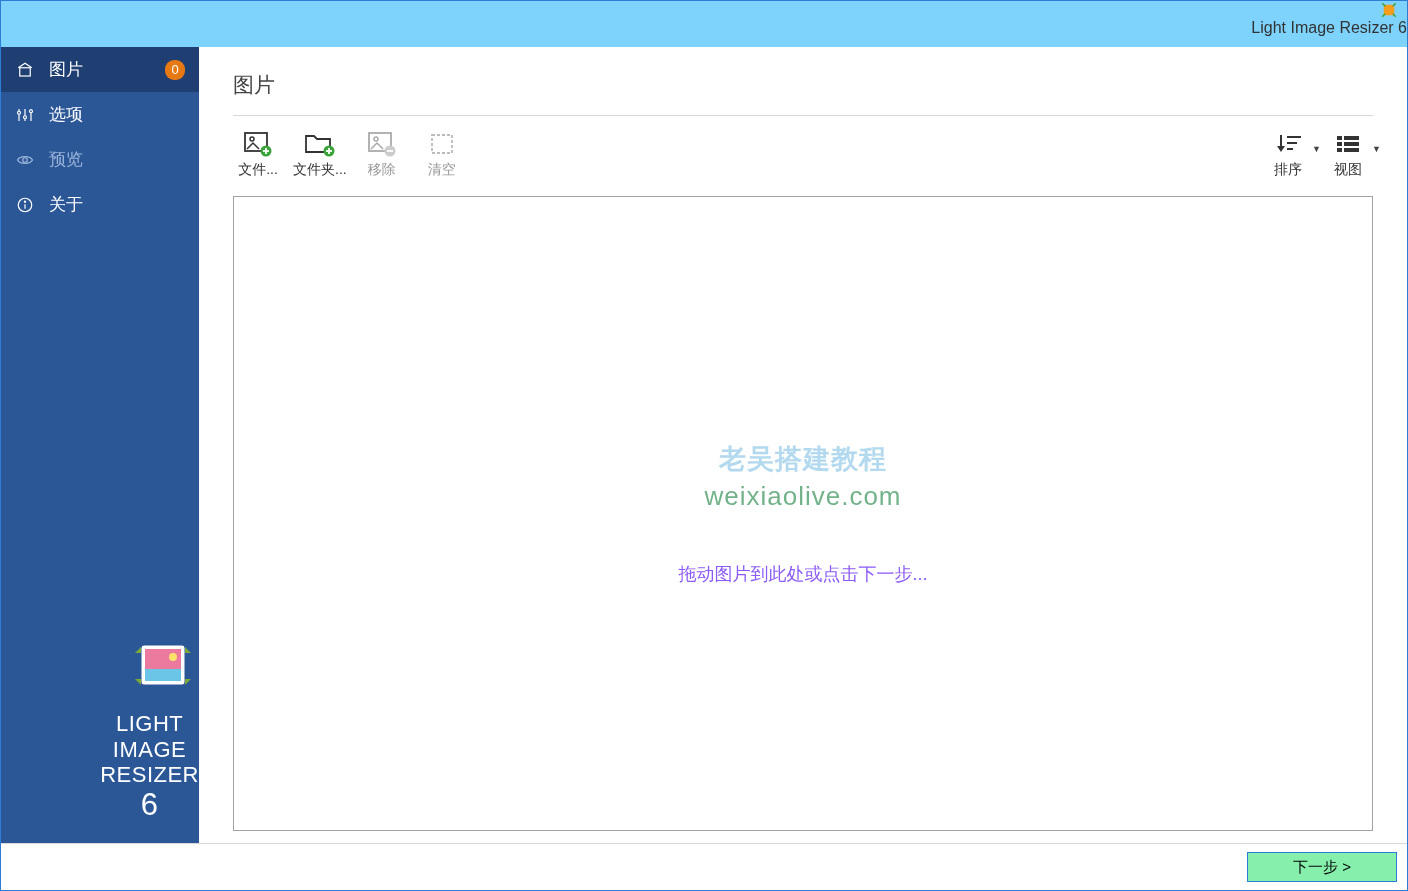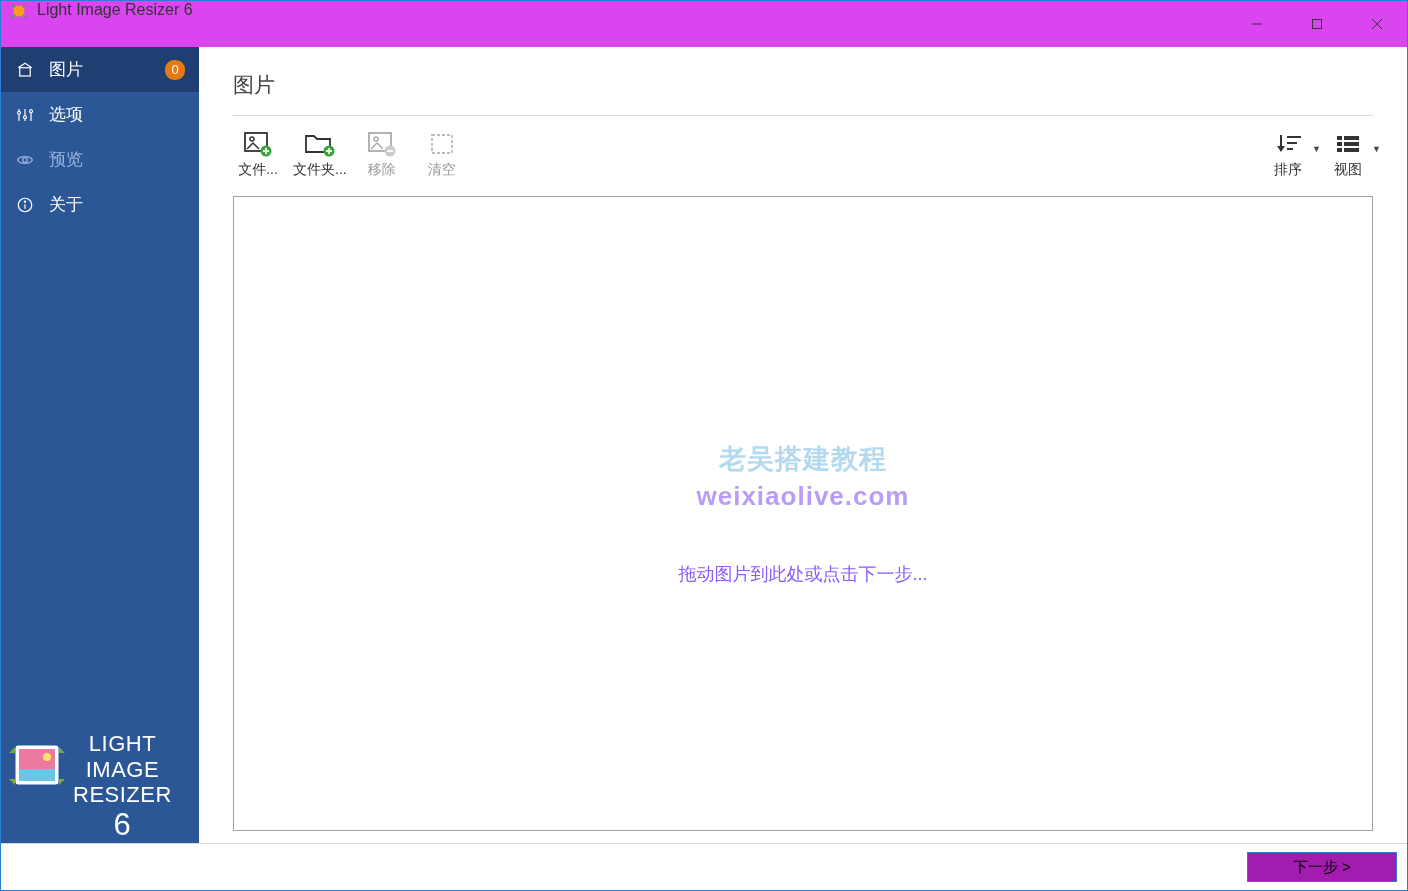--- a/index.html
+++ b/index.html
@@ -14,24 +14,25 @@
     background: #fff;
     border: 1px solid #2b7dd6;
     display: flex;
     flex-direction: column;
     overflow: hidden;
   }
   
   .titlebar {
     height: 46px;
     display: flex;
-    align-items: flex-start;
+    align-items: flex-end;
     padding-left: 8px;
-    background: #d946ef;
+    background: #7dd3fc;
     flex-shrink: 0;
+    flex-direction: column;
   }
   .titlebar-icon {
     width: 20px; height: 20px;
     display: flex; align-items: center; justify-content: center;
     margin-right: 8px;
   }
   .titlebar-title {
     font-size: 16px;
     color: #333;
   }
@@ -84,22 +85,23 @@
     height: 20px;
     font-size: 13px;
     display: flex;
     align-items: center;
     justify-content: center;
     padding: 0 4px;
   }
   .sidebar-spacer { flex: 1; }
   .sidebar-logo {
     display: flex;
-    flex-direction: row;
-    align-items: flex-start;
+    flex-direction: column;
+    align-items: flex-end;
+    padding-bottom: 20px;
   }
   .logo-img {
     width: 72px; height: 70px;
     display: flex; align-items: center; justify-content: center;
     margin-bottom: 10px;
   }
   .logo-text {
     font-size: 22px;
     letter-spacing: 0.5px;
     text-align: center;
@@ -186,23 +188,23 @@
     position: relative;
   }
   .watermark-cn {
     color: #82c0e6;
     font-size: 27px;
     font-weight: 700;
     letter-spacing: 1px;
     opacity: 0.6;
   }
   .watermark-en {
-    color: #8b5cf6;
+    color: #15803d;
     font-size: 26px;
-    font-weight: 700;
+    font-weight: 400;
     letter-spacing: 1px;
     opacity: 0.6;
     margin-top: 4px;
   }
   .drop-hint {
     color: #8b5cf6;
     font-size: 18px;
     margin-top: 50px;
   }
 
@@ -231,21 +233,21 @@
     font-style: italic;
     color: #5a5a5a;
     font-weight: 600;
   }
   .brand-text .excl { color: #f0a016; }
   .footer-spacer { flex: 1; }
   .next-btn {
     width: 150px;
     height: 30px;
     border: 1px solid #2b7dd6;
-    background: #a21caf;
+    background: #86efac;
     font-size: 15px;
     display: flex;
     align-items: center;
     justify-content: center;
     cursor: pointer;
   }
 </style>
 </head>
 <body>
 

